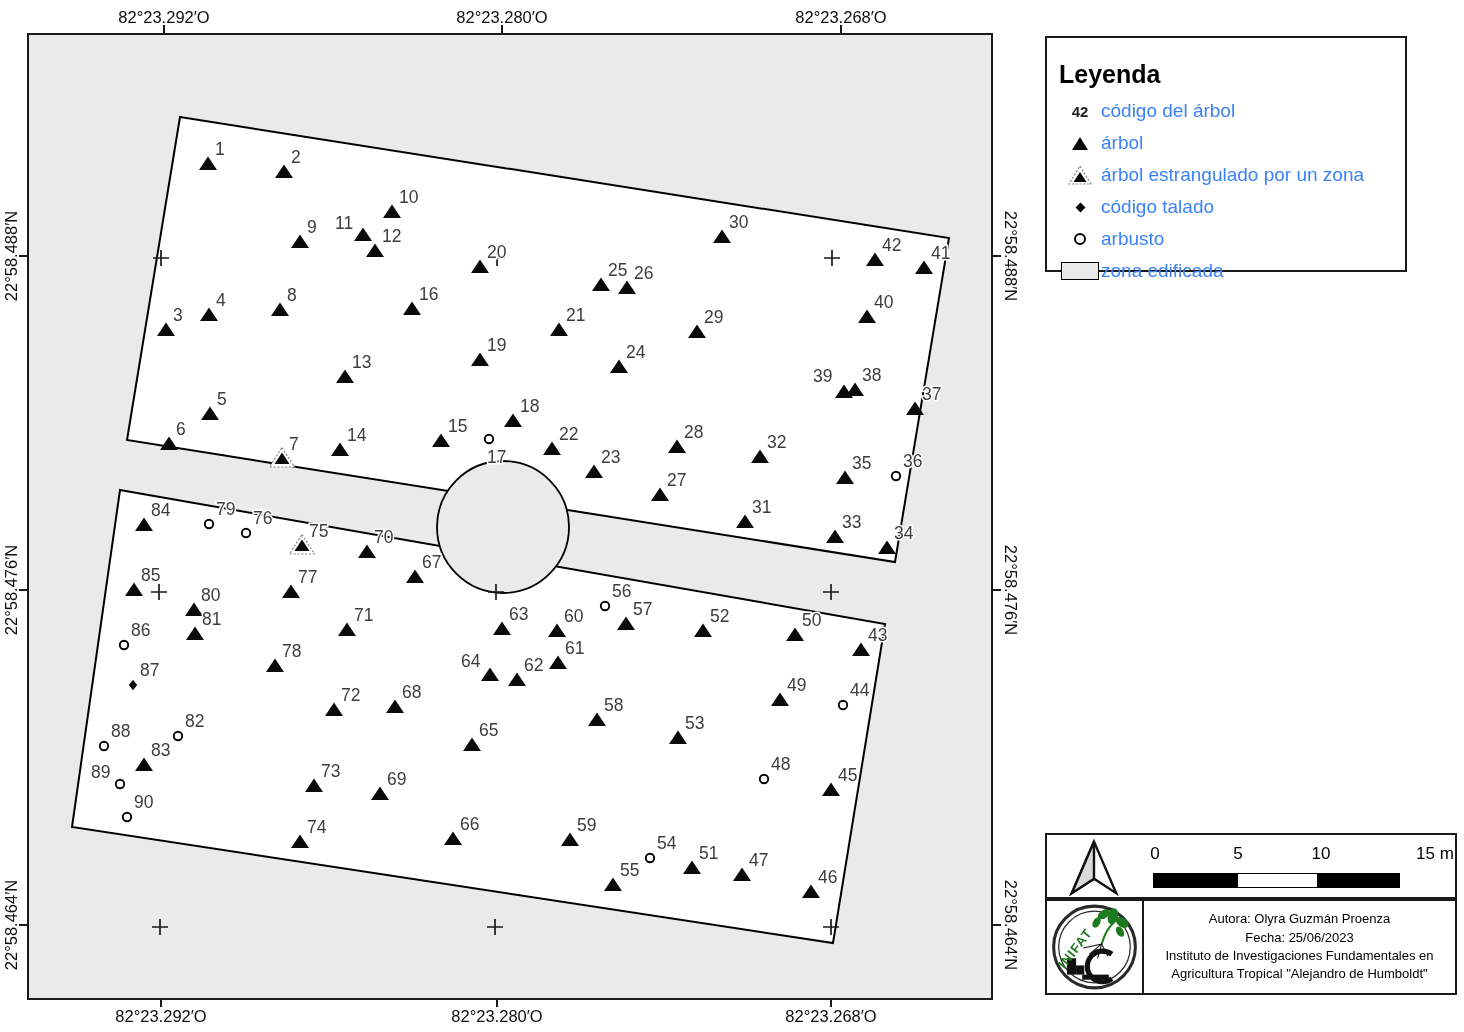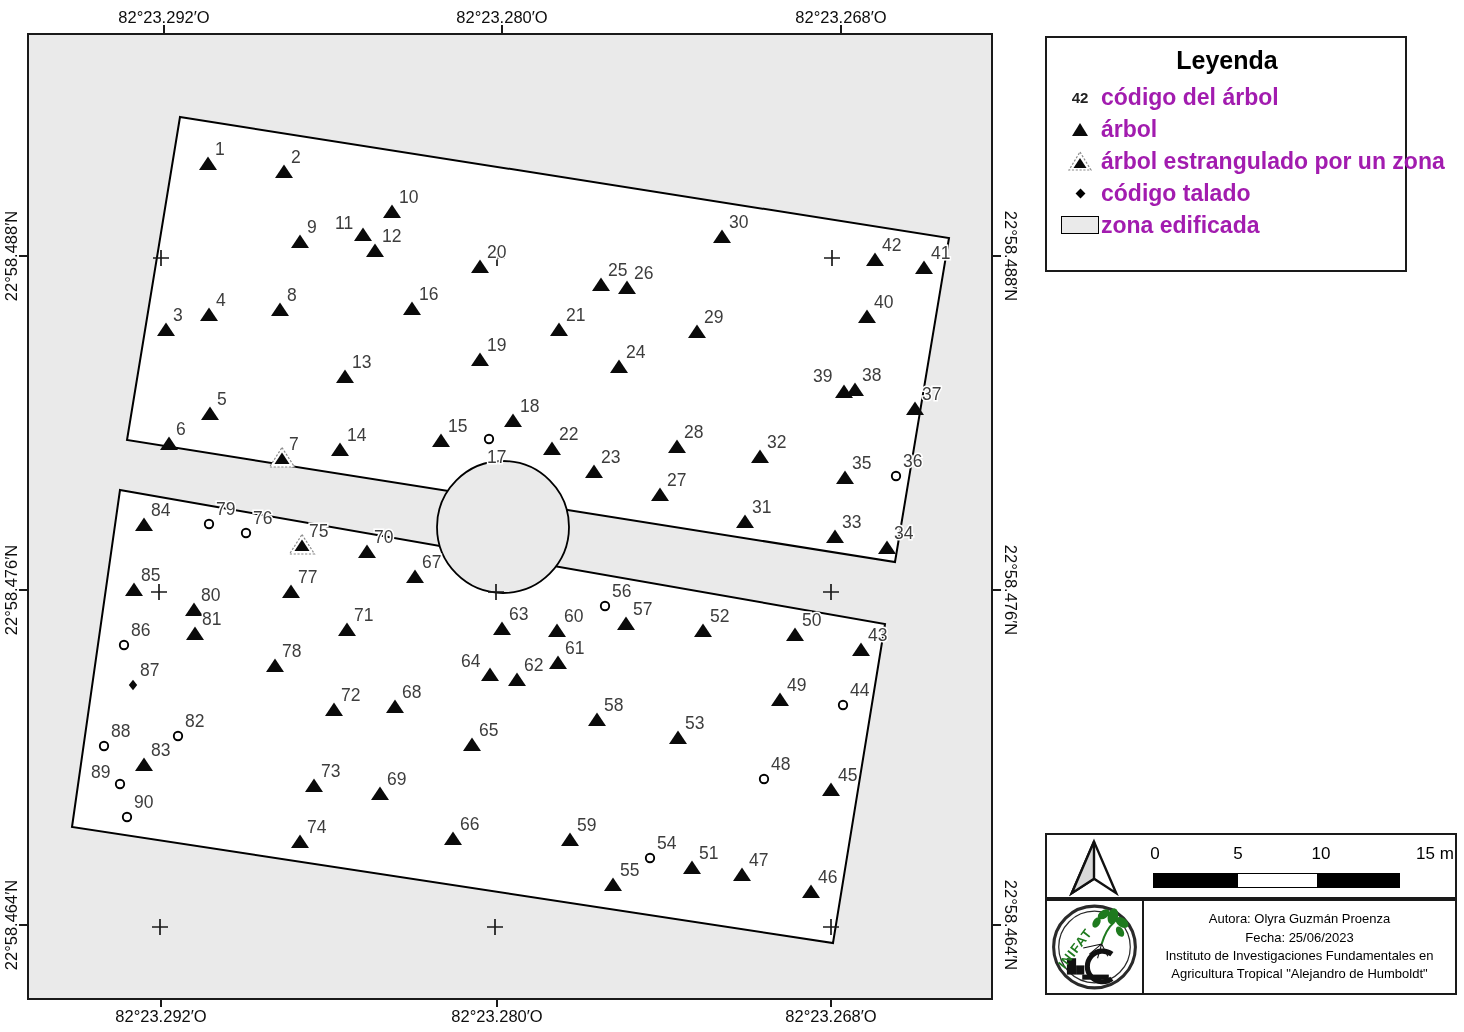--- a/index.html
+++ b/index.html
@@ -15,25 +15,25 @@
   .tick{position:absolute;background:#1a1a1a;}
   .tick.h{width:2px;height:8px;}
   .tick.v{width:8px;height:2px;}
   .axis-label{position:absolute;font-size:16.5px;color:#0d0d0d;white-space:nowrap;}
   .axis-label.top,.axis-label.bottom{transform:translateX(-50%);}
   .axis-label.left{transform:translate(-50%,-50%) rotate(-90deg);}
   .axis-label.right{transform:translate(-50%,-50%) rotate(90deg);}
 
   
   #legend{position:absolute;left:1045px;top:36px;width:362px;height:236px;
-          background:#fff;border:2px solid #1a1a1a;box-sizing:border-box;padding:8px 10px 6px 12px;text-align:center;}
+          background:#fff;border:2px solid #1a1a1a;box-sizing:border-box;padding:22px 10px 6px 12px;}
   #legend h1{margin:0 0 6px 0;font-size:25px;font-weight:bold;color:#000;}
   .legend-row{display:flex;align-items:center;height:32px;}
   .legend-sym{width:42px;display:flex;justify-content:center;align-items:center;flex:0 0 42px;}
-  .legend-text{font-size:23px;color:#a21caf;white-space:nowrap;font-weight:bold;}
+  .legend-text{font-size:19px;color:#3b82f6;white-space:nowrap;}
   .sym-code{font-size:15px;font-weight:bold;color:#222;}
   .sym-tri{width:0;height:0;border-left:8px solid transparent;border-right:8px solid transparent;
            border-bottom:13px solid #0a0a0a;}
   .sym-circle{width:8px;height:8px;border:2px solid #000;border-radius:50%;background:#fff;}
   .sym-diamond{width:7px;height:7px;background:#000;transform:rotate(45deg);}
   .sym-area{width:38px;height:18px;background:#eaeaea;border:1.5px solid #000;box-sizing:border-box;}
 
   
   #scalebox{position:absolute;left:1045px;top:833px;width:412px;height:66px;
             background:#fff;border:2px solid #1a1a1a;box-sizing:border-box;}
@@ -487,20 +487,26 @@
       <span class="legend-text">árbol estrangulado por un zona</span>
     </div>
     <div class="legend-row">
       <span class="legend-sym">
           <span class="sym-diamond"></span>
         </span>
       <span class="legend-text">código talado</span>
     </div>
     <div class="legend-row">
       <span class="legend-sym">
+          <span class="sym-circle"></span>
+        </span>
+      <span class="legend-text">arbusto</span>
+    </div>
+    <div class="legend-row">
+      <span class="legend-sym">
           <span class="sym-area"></span>
         </span>
       <span class="legend-text">zona edificada</span>
     </div>
   </div>
 
   <div id="scalebox">
     <svg id="north-arrow" width="58" height="60" viewBox="0 0 90 100">
       <path d="M45,6 L82,92 L45,68 L8,92 Z" fill="#ffffff" stroke="#111" stroke-width="4" stroke-linejoin="miter"></path>
       <path d="M45,6 L8,92 L45,68 Z" fill="#d9d9d9" stroke="#111" stroke-width="4" stroke-linejoin="miter"></path>

